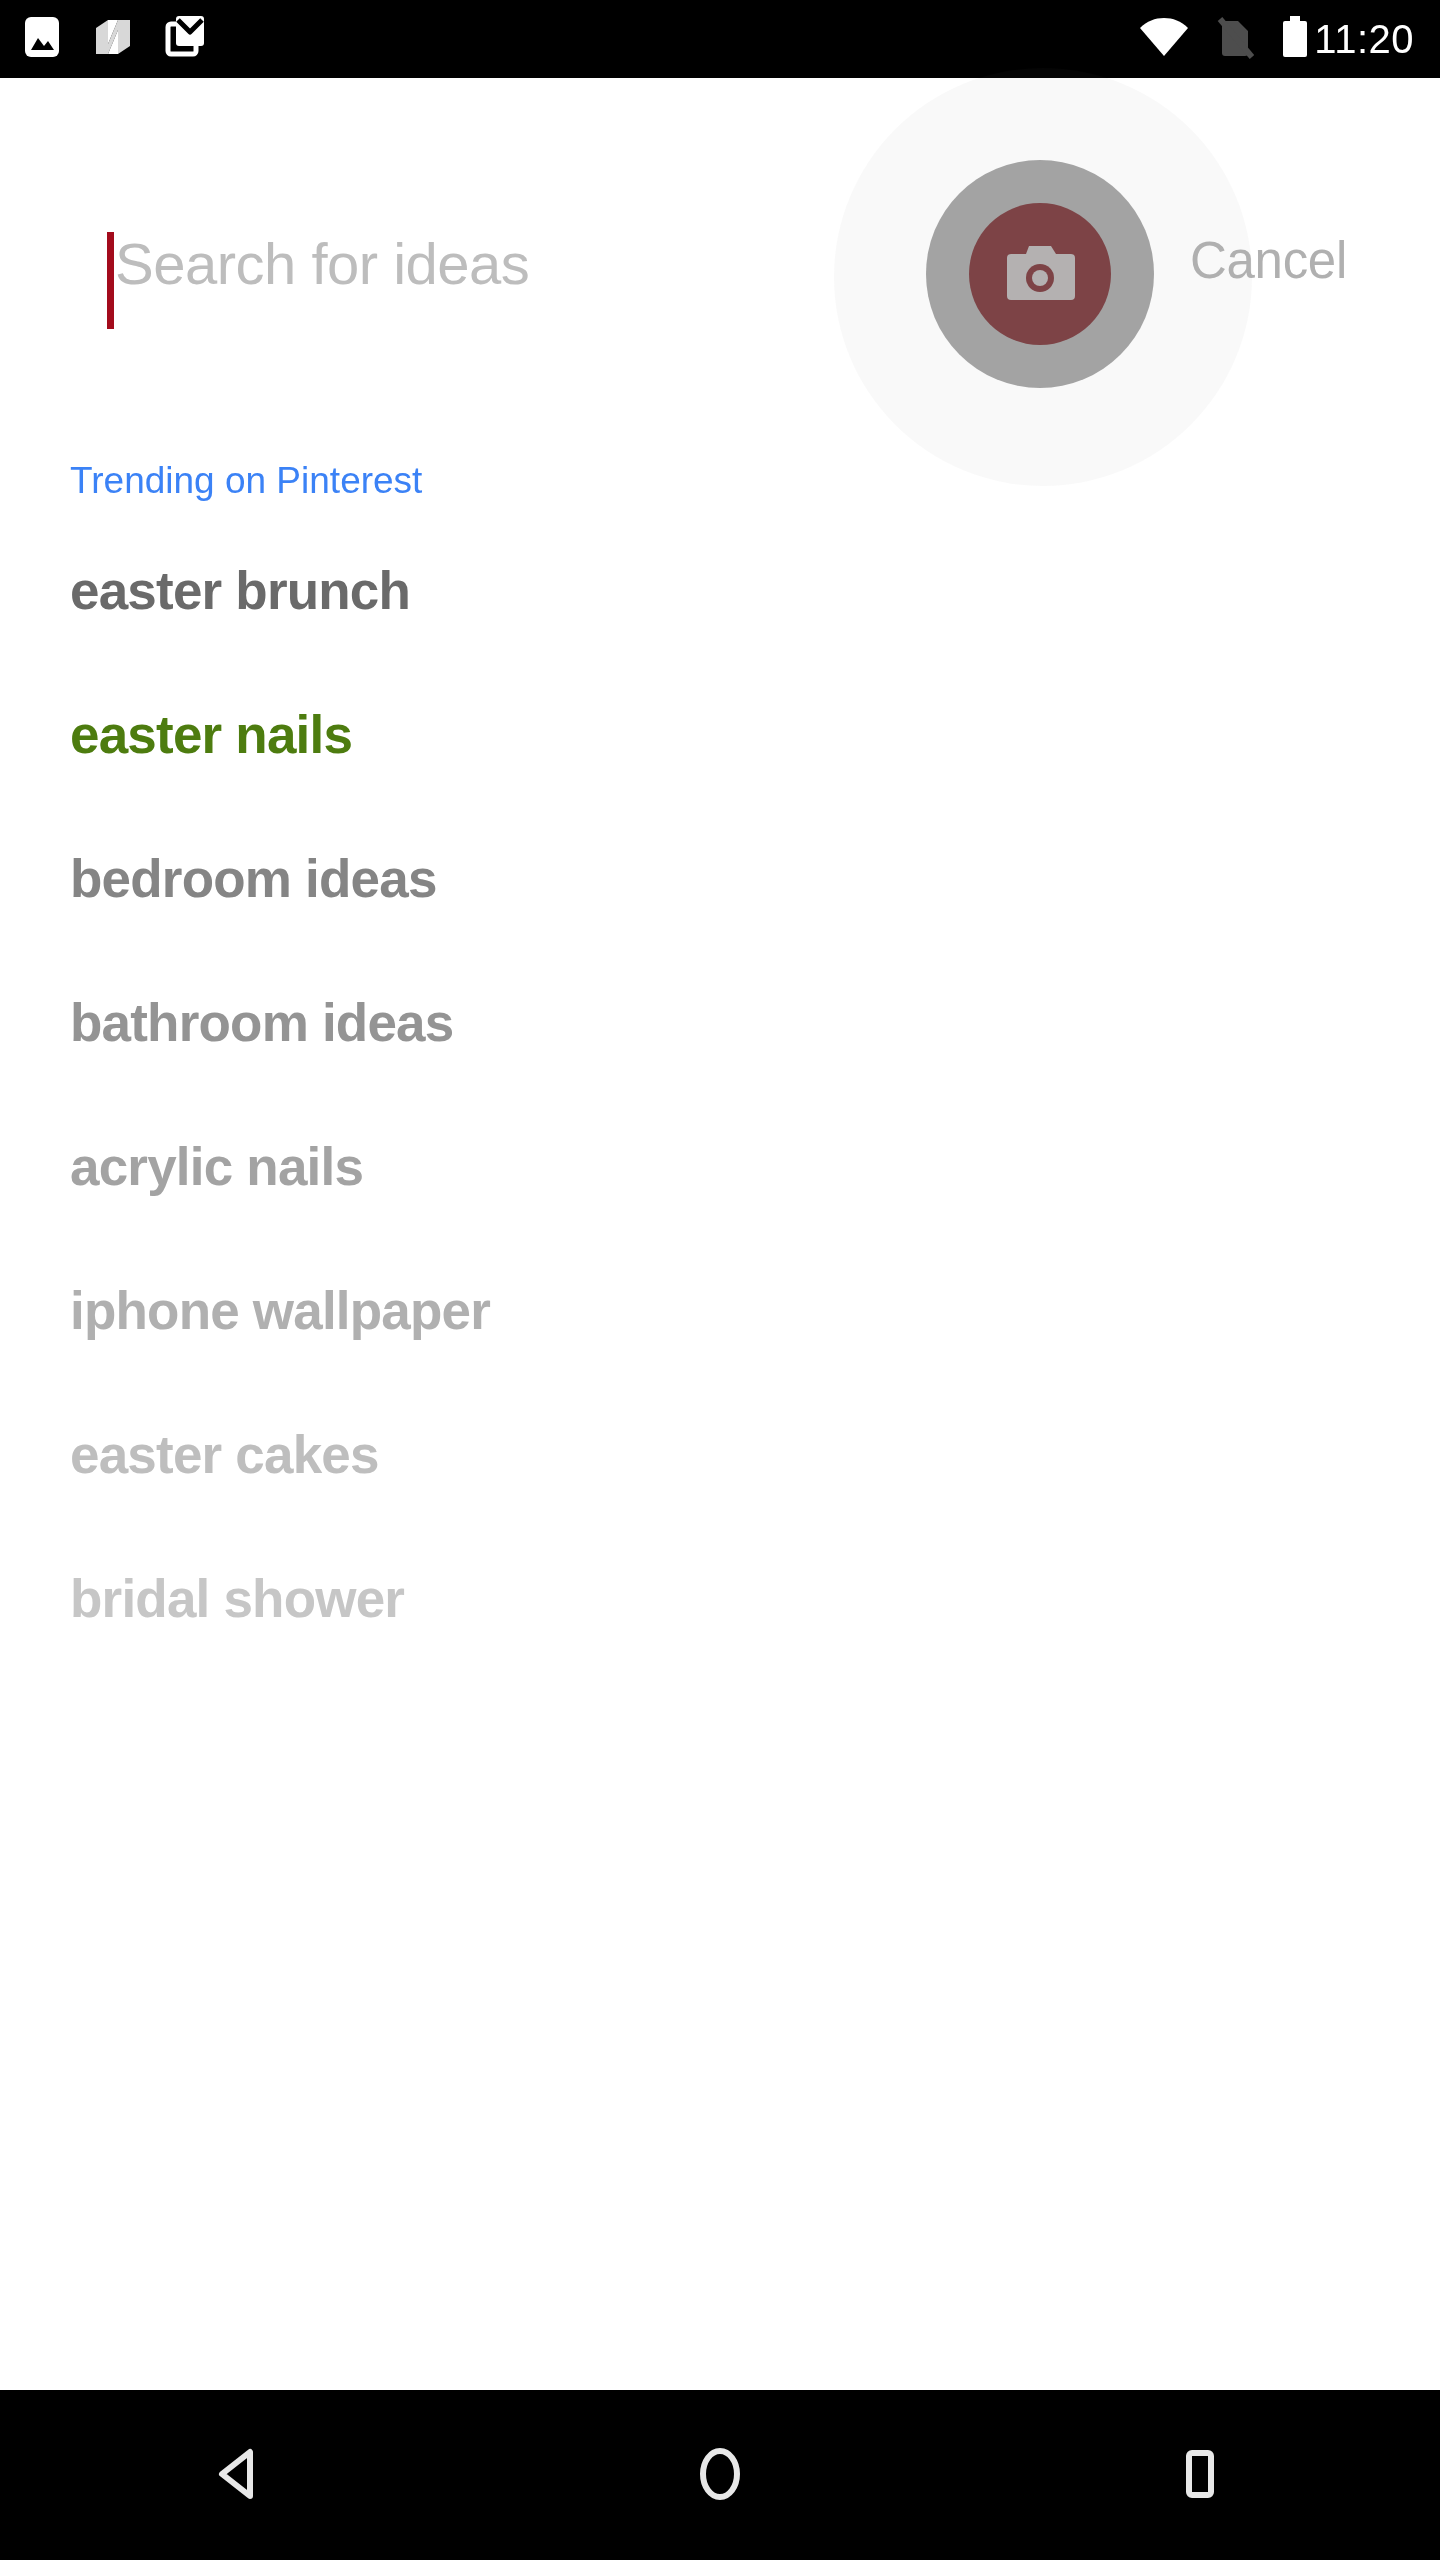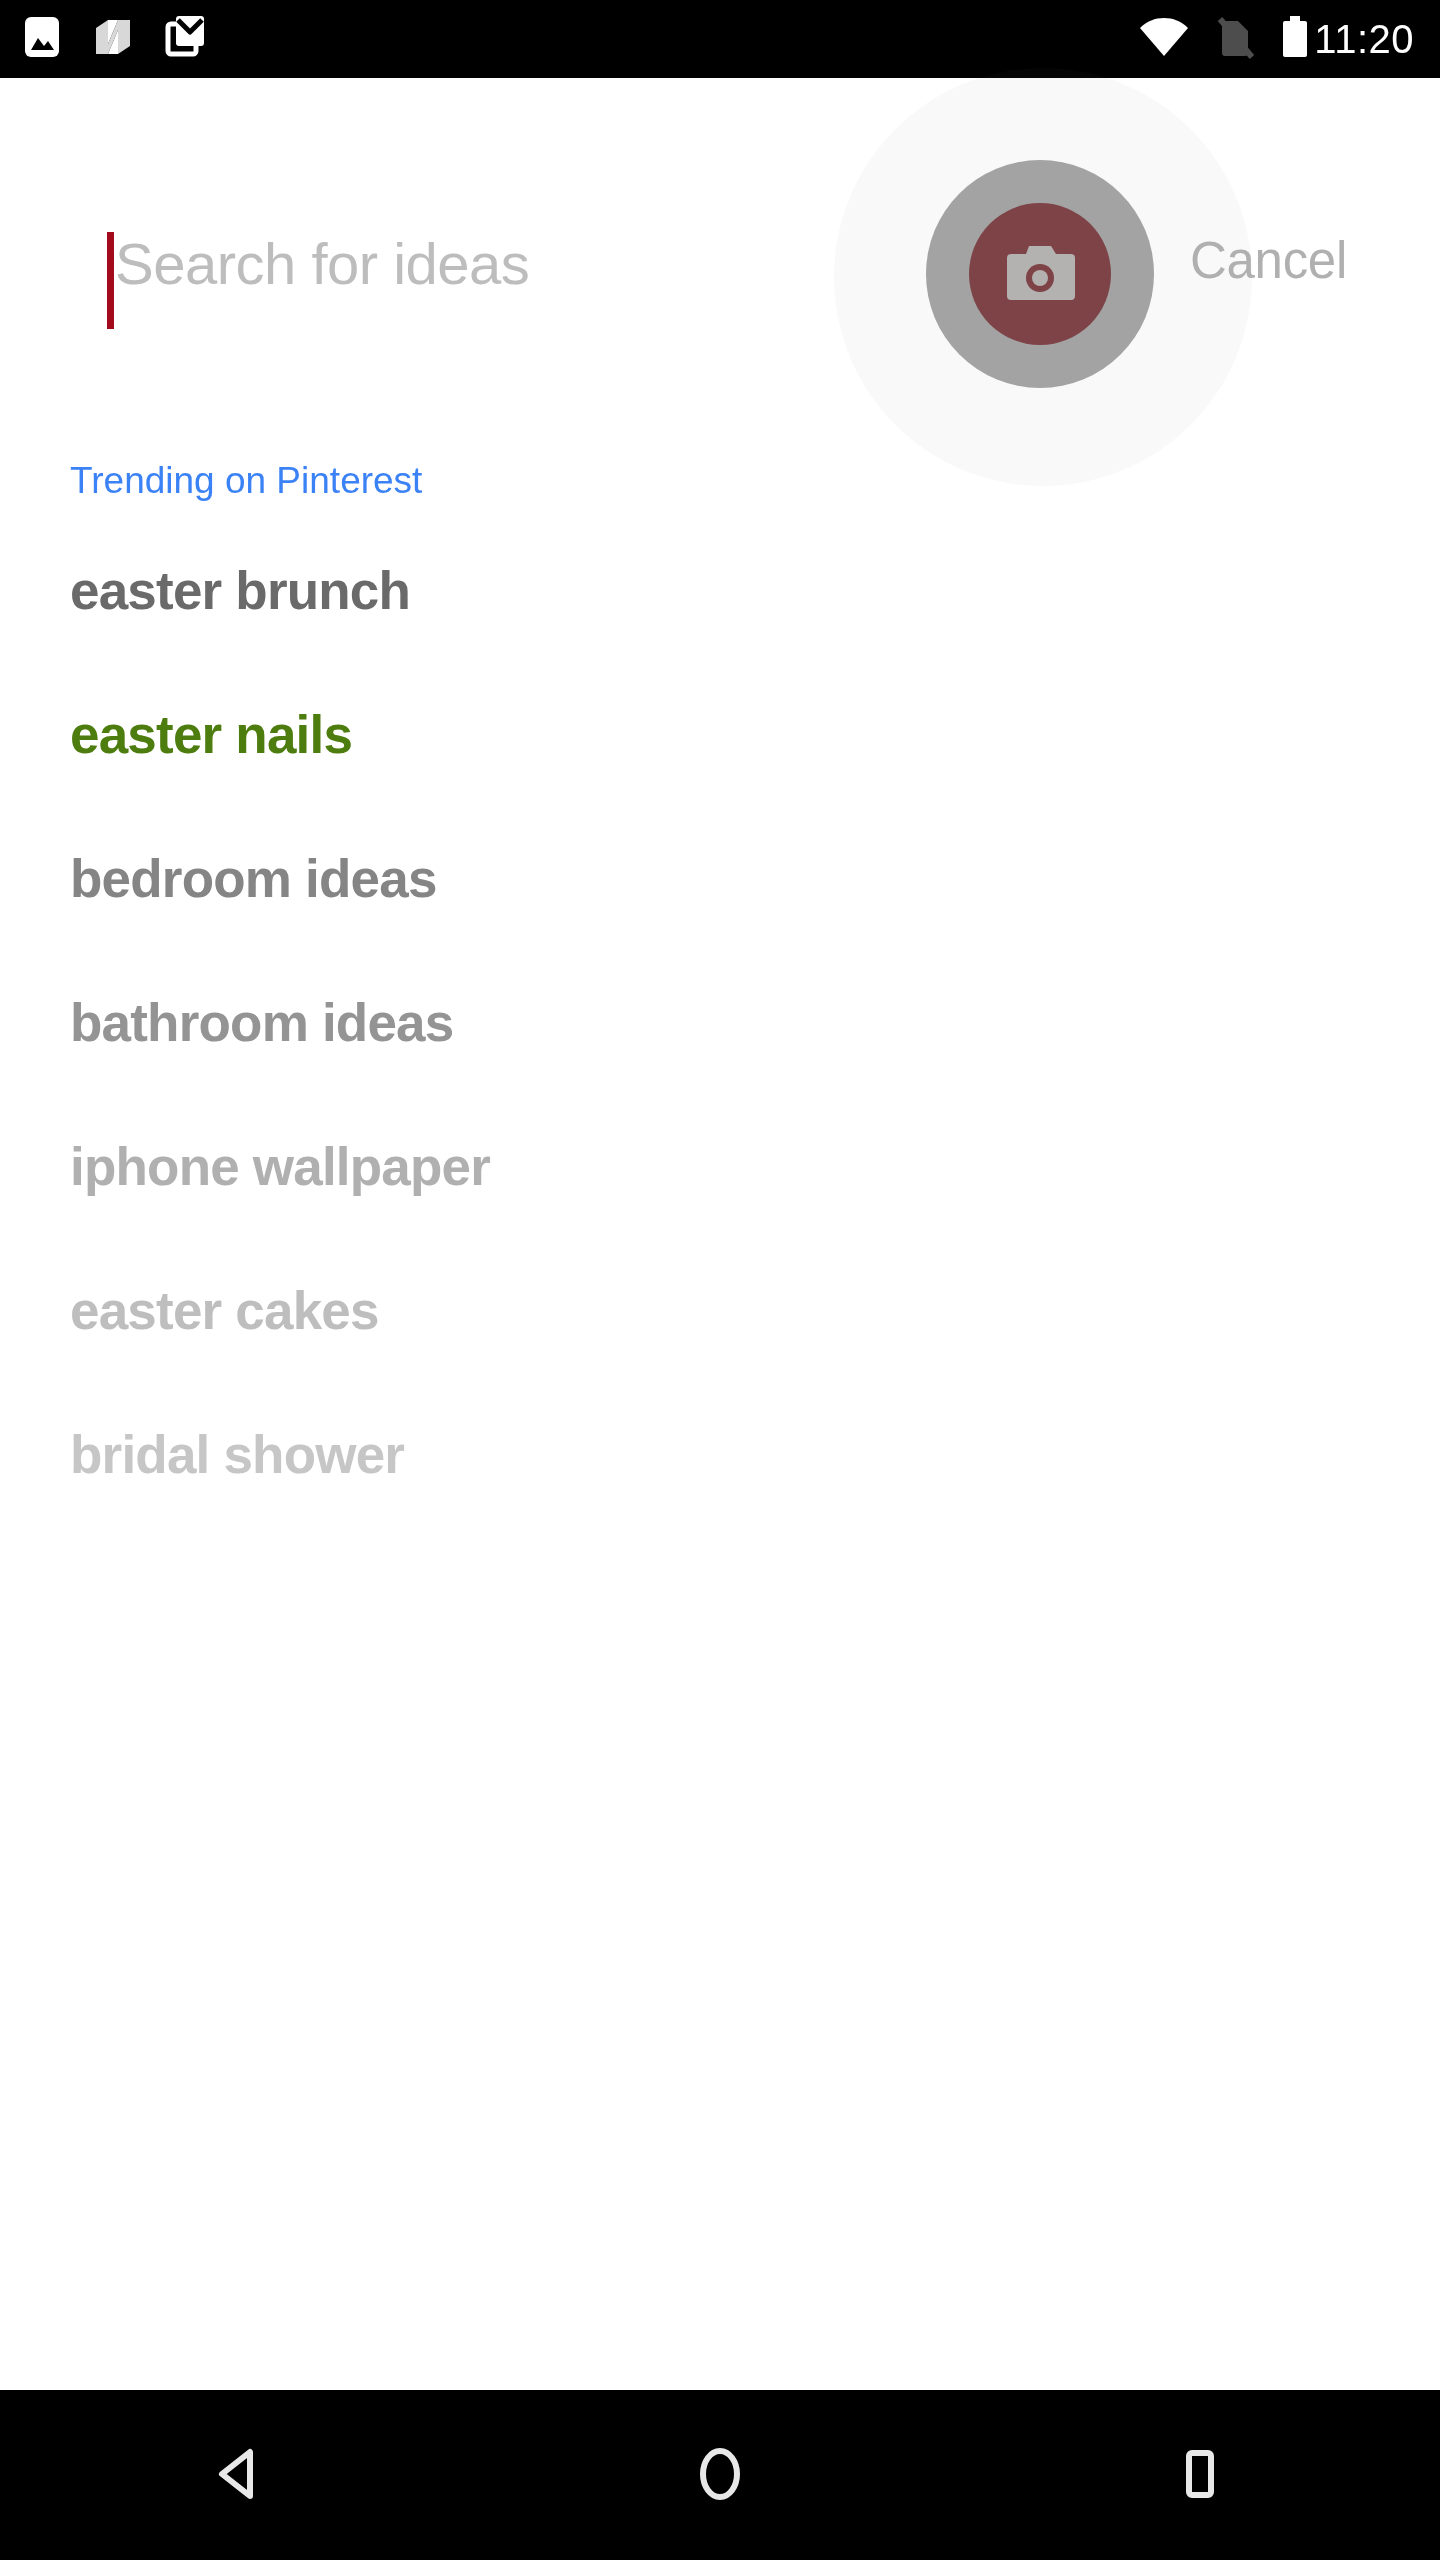--- a/index.html
+++ b/index.html
@@ -292,20 +292,23 @@
         <li class="trend-item">
           <span class="trend-label" style="color: #4d7c0f;">easter nails</span>
         </li>
         <li class="trend-item">
           <span class="trend-label" style="color: rgb(133, 133, 133);">bedroom ideas</span>
         </li>
         <li class="trend-item">
           <span class="trend-label" style="color: rgb(148, 148, 148);">bathroom ideas</span>
         </li>
         <li class="trend-item">
+          <span class="trend-label" style="color: rgb(163, 163, 163);">acrylic nails</span>
+        </li>
+        <li class="trend-item">
           <span class="trend-label" style="color: rgb(176, 176, 176);">iphone wallpaper</span>
         </li>
         <li class="trend-item">
           <span class="trend-label" style="color: rgb(190, 190, 190);">easter cakes</span>
         </li>
         <li class="trend-item">
           <span class="trend-label" style="color: rgb(198, 198, 198);">bridal shower</span>
         </li>
       </ul>
   </div>

